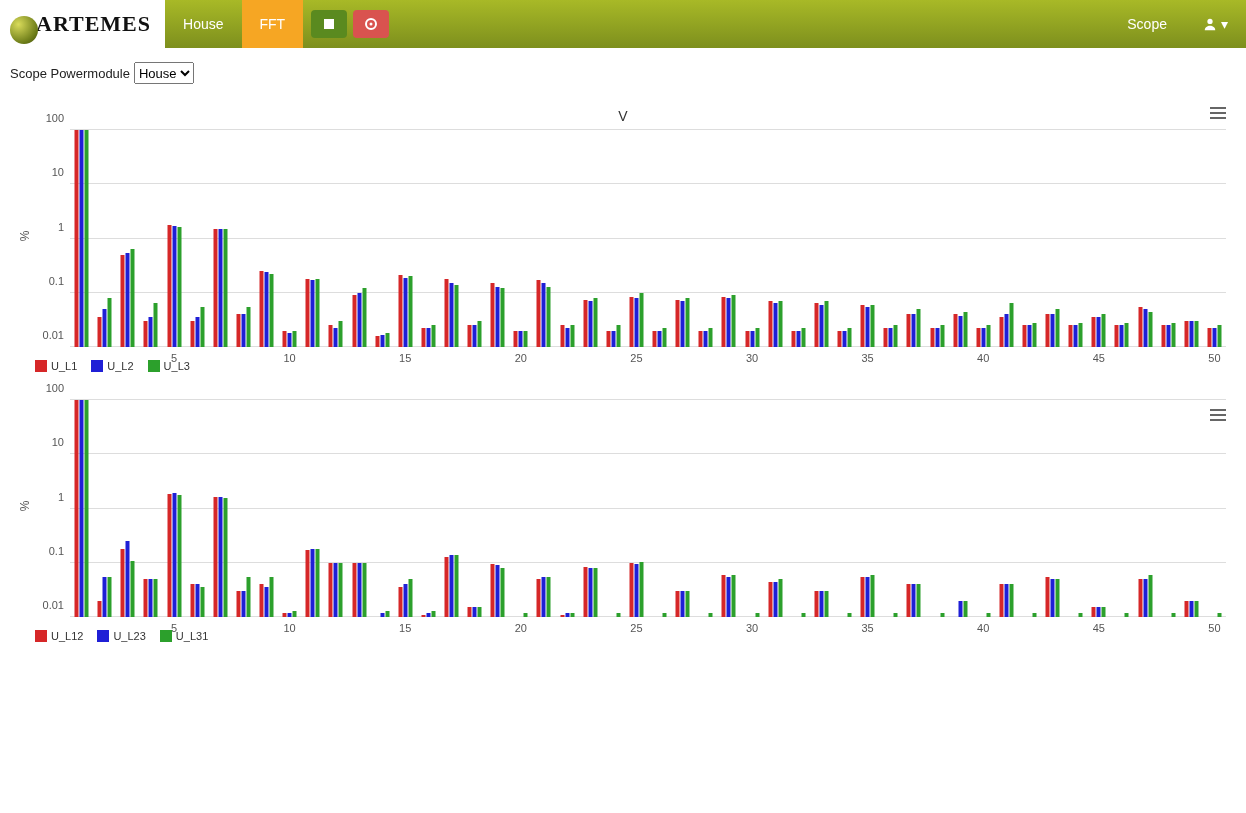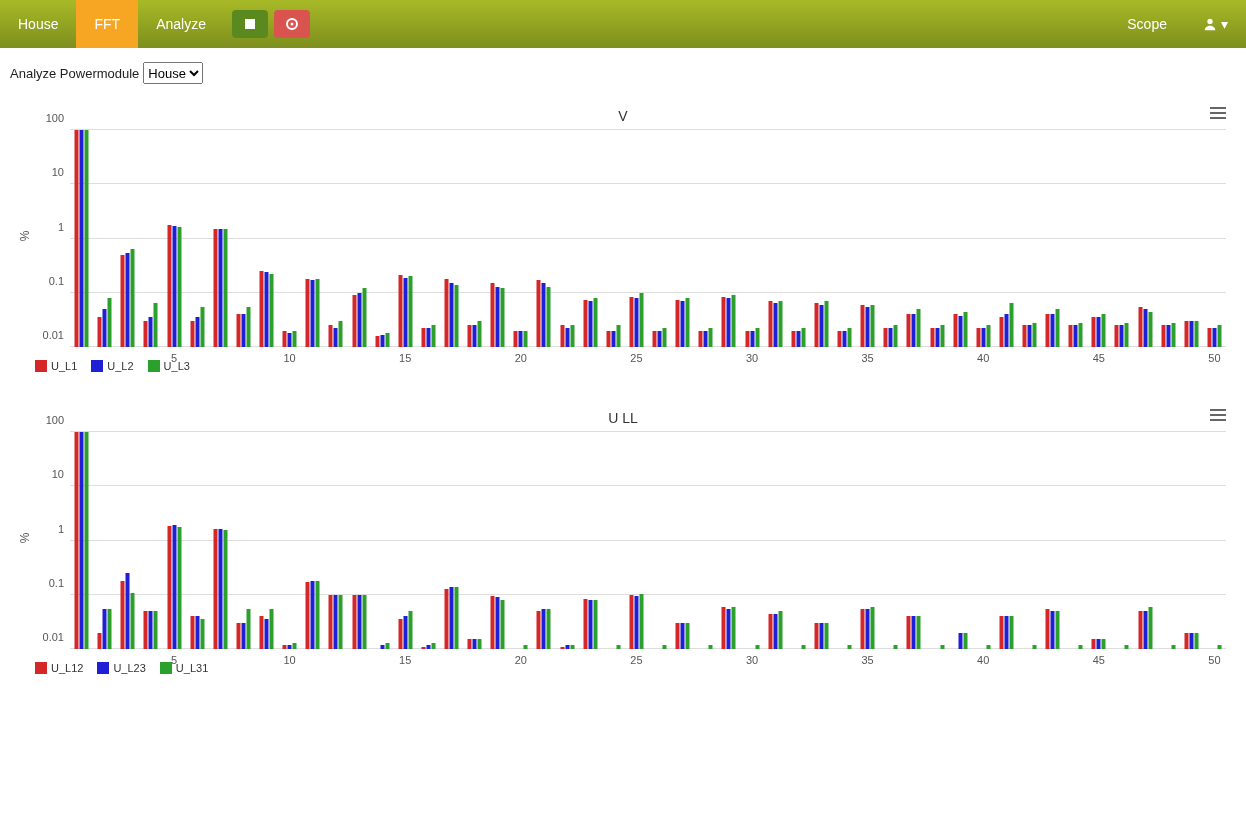--- a/index.html
+++ b/index.html
@@ -58,23 +58,26 @@
     font-size:11px; color:#333; z-index:5;
   }
   .lg { display:flex; align-items:center; gap:4px;}
   .lg .sw { width:12px; height:12px; }
   select { height:22px; font-size:13px; }
 </style>
 </head>
 <body>
 
 <div class="navbar">
+  <div class="logo">
+    <span class="ball"></span>
+    <span>ARTEMES</span>
+  </div>
   <div class="nav-item">House</div>
   <div class="nav-item active">FFT</div>
-  <div class="nav-item">Analyze</div>
   <div class="nav-btn-group">
     <div class="nav-btn green">
       <svg width="10" height="10">
           <rect width="10" height="10" fill="#fff"></rect>
         </svg>
     </div>
     <div class="nav-btn red">
       <svg width="14" height="14">
           <circle cx="7" cy="7" r="5" fill="none" stroke="#fff" stroke-width="2"></circle>
           <circle cx="7" cy="7" r="1.5" fill="#fff"></circle>
@@ -86,21 +89,21 @@
   <div class="nav-item">
     <svg width="14" height="14" viewBox="0 0 16 16">
       <circle cx="8" cy="5" r="3" fill="#fff"></circle>
         <path d="M2 15c0-3 3-5 6-5s6 2 6 5" fill="#fff"></path>
     </svg>
     <span style="margin-left:4px">▾</span>
   </div>
 </div>
 
 <div class="controls">
-  <span>Analyze Powermodule</span>
+  <span>Scope Powermodule</span>
   <select>
     <option>House</option>
   </select>
 </div>
 
 <div id="charts">
     <div class="chart-section">
       <div class="chart-title">V</div>
       <div class="chart-menu"><svg width="16" height="14" viewBox="0 0 16 14">
           <rect y="1" width="16" height="2" fill="#666"></rect>
@@ -395,21 +398,20 @@
             <span>U_L2</span>
           </div>
           <div class="lg">
             <span class="sw s2"></span>
             <span>U_L3</span>
           </div>
         </div>
       </div>
     </div>
     <div class="chart-section">
-      <div class="chart-title">U LL</div>
       <div class="chart-menu"><svg width="16" height="14" viewBox="0 0 16 14">
           <rect y="1" width="16" height="2" fill="#666"></rect>
           <rect y="6" width="16" height="2" fill="#666"></rect>
           <rect y="11" width="16" height="2" fill="#666"></rect>
         </svg></div>
       <div class="chart-area">
         <div class="plot">
           <div class="gridline" style="bottom: 0%;"></div>
           <div class="ytick" style="bottom: 0%;">0.01</div>
           <div class="gridline" style="bottom: 25%;"></div>

